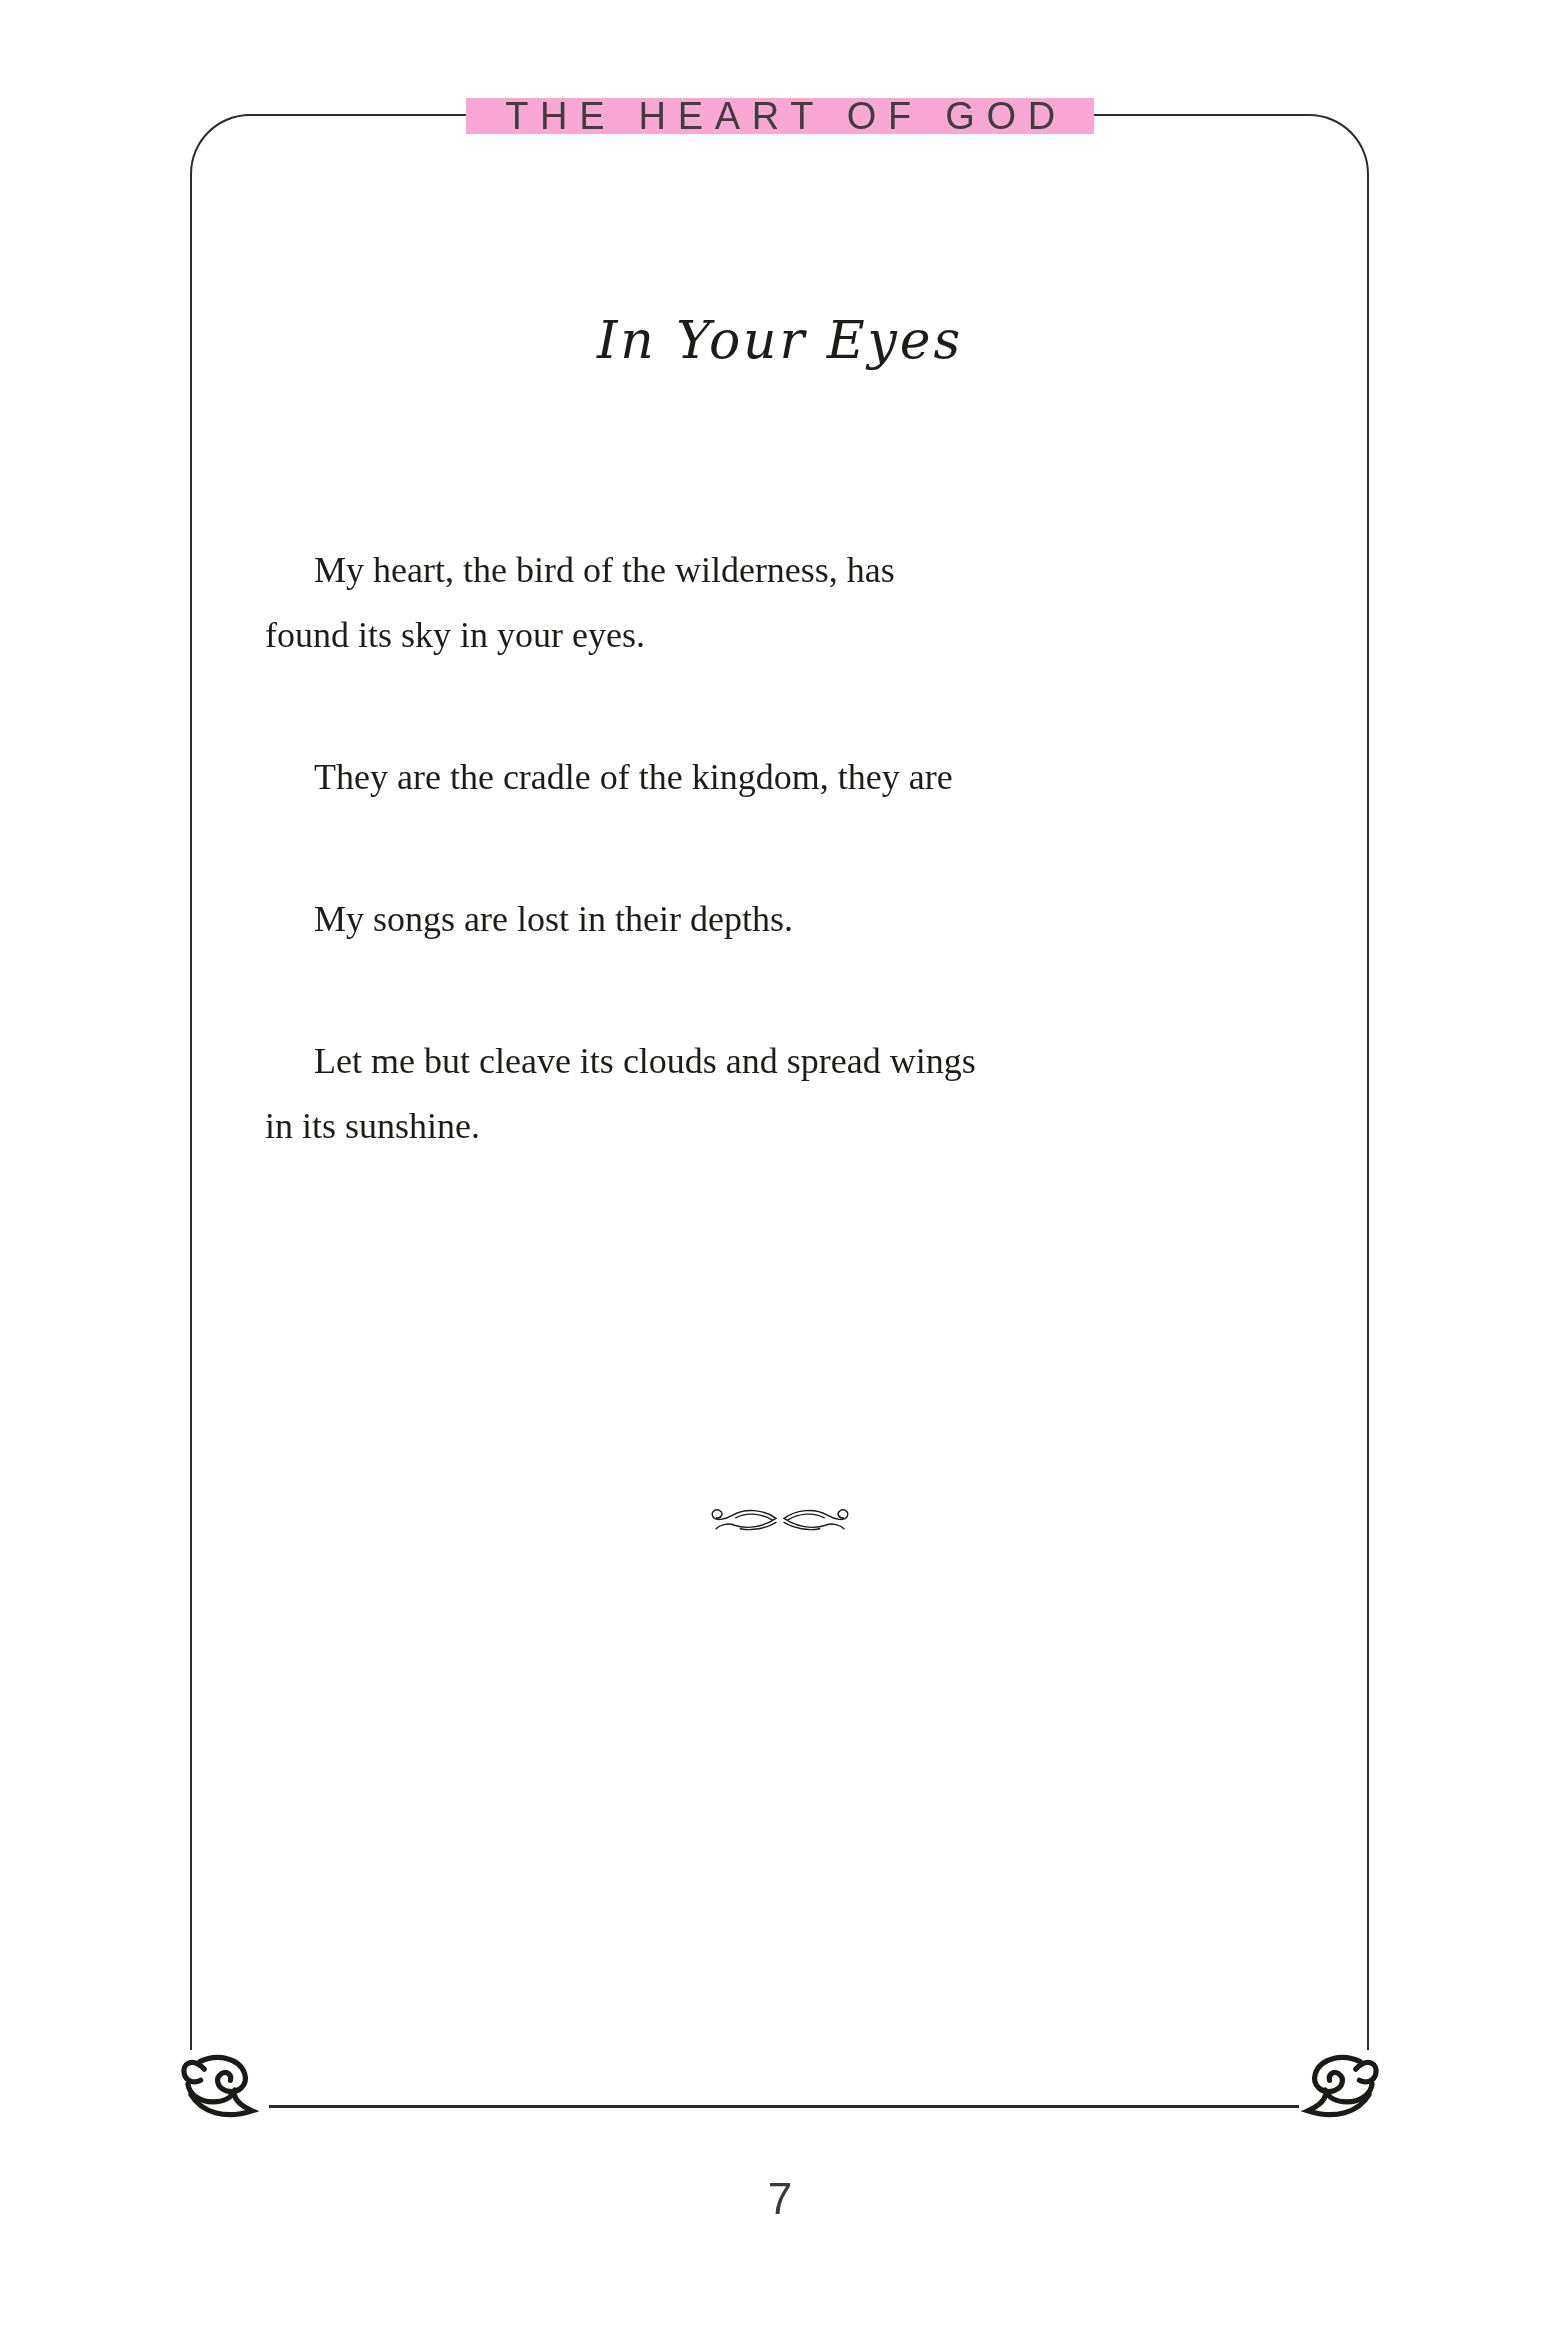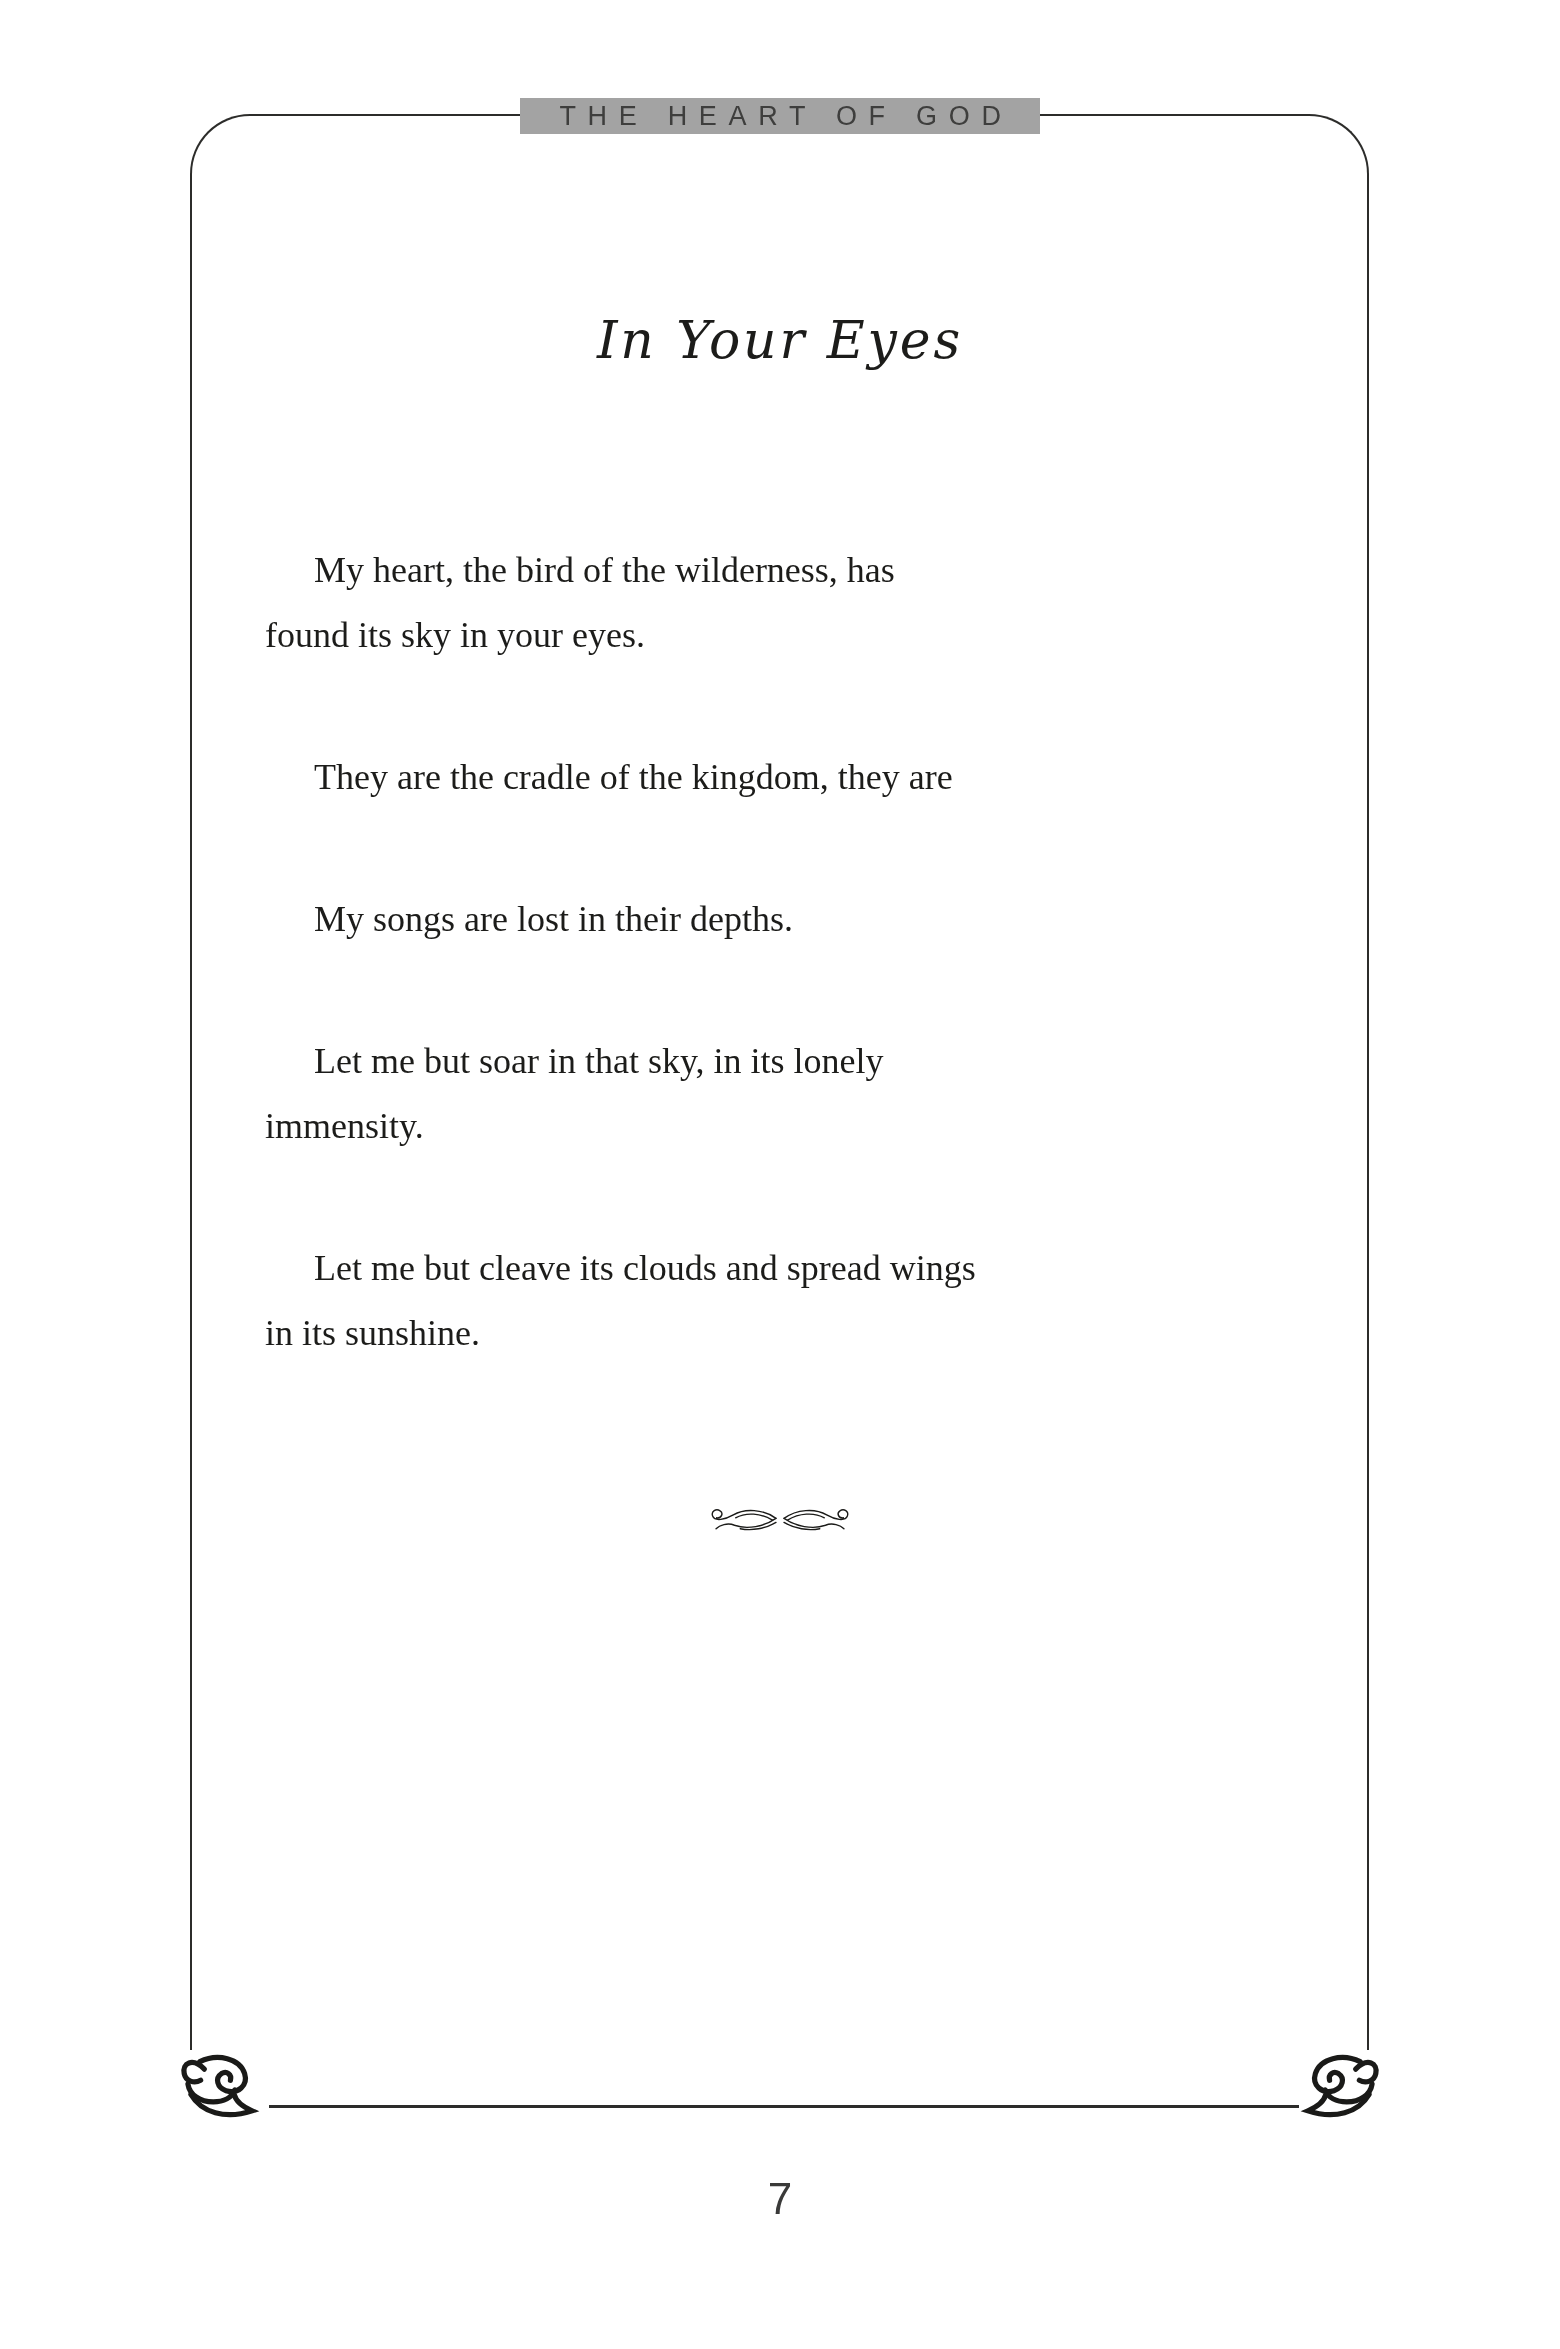--- a/index.html
+++ b/index.html
@@ -44,24 +44,24 @@
   .running-header {
     position: absolute;
     top: 98px;
     left: 0;
     width: 100%;
     text-align: center;
     z-index: 2;
   }
   .running-header span {
     display: inline-block;
-    background: #a3a3a3;
+    background: #f9a8d4;
     padding: 0 27px 0 39px; 
     font-family: "Liberation Sans", sans-serif;
-    font-size: 27px;
+    font-size: 38px;
     line-height: 36px;
     letter-spacing: 11.7px;
     color: #3e3e3d;
     white-space: nowrap;
   }
 
   
   .poem-title {
     position: absolute;
     top: 310px;
@@ -141,24 +141,20 @@
       <div class="line first">My heart, the bird of the wilderness, has</div>
       <div class="line">found its sky in your eyes.</div>
     </div>
     <div class="para">
       <div class="line first">They are the cradle of the kingdom, they are</div>
     </div>
     <div class="para">
       <div class="line first">My songs are lost in their depths.</div>
     </div>
     <div class="para">
-      <div class="line first">Let me but soar in that sky, in its lonely</div>
-      <div class="line">immensity.</div>
-    </div>
-    <div class="para">
       <div class="line first">Let me but cleave its clouds and spread wings</div>
       <div class="line">in its sunshine.</div>
     </div>
   </div>
 
   <div class="divider">
     <svg width="100%" height="100%" viewBox="0 0 250 44" aria-hidden="true">
       <g fill="none" stroke="#1b1b19" stroke-width="2.4" stroke-linecap="round">
 
         <g>

